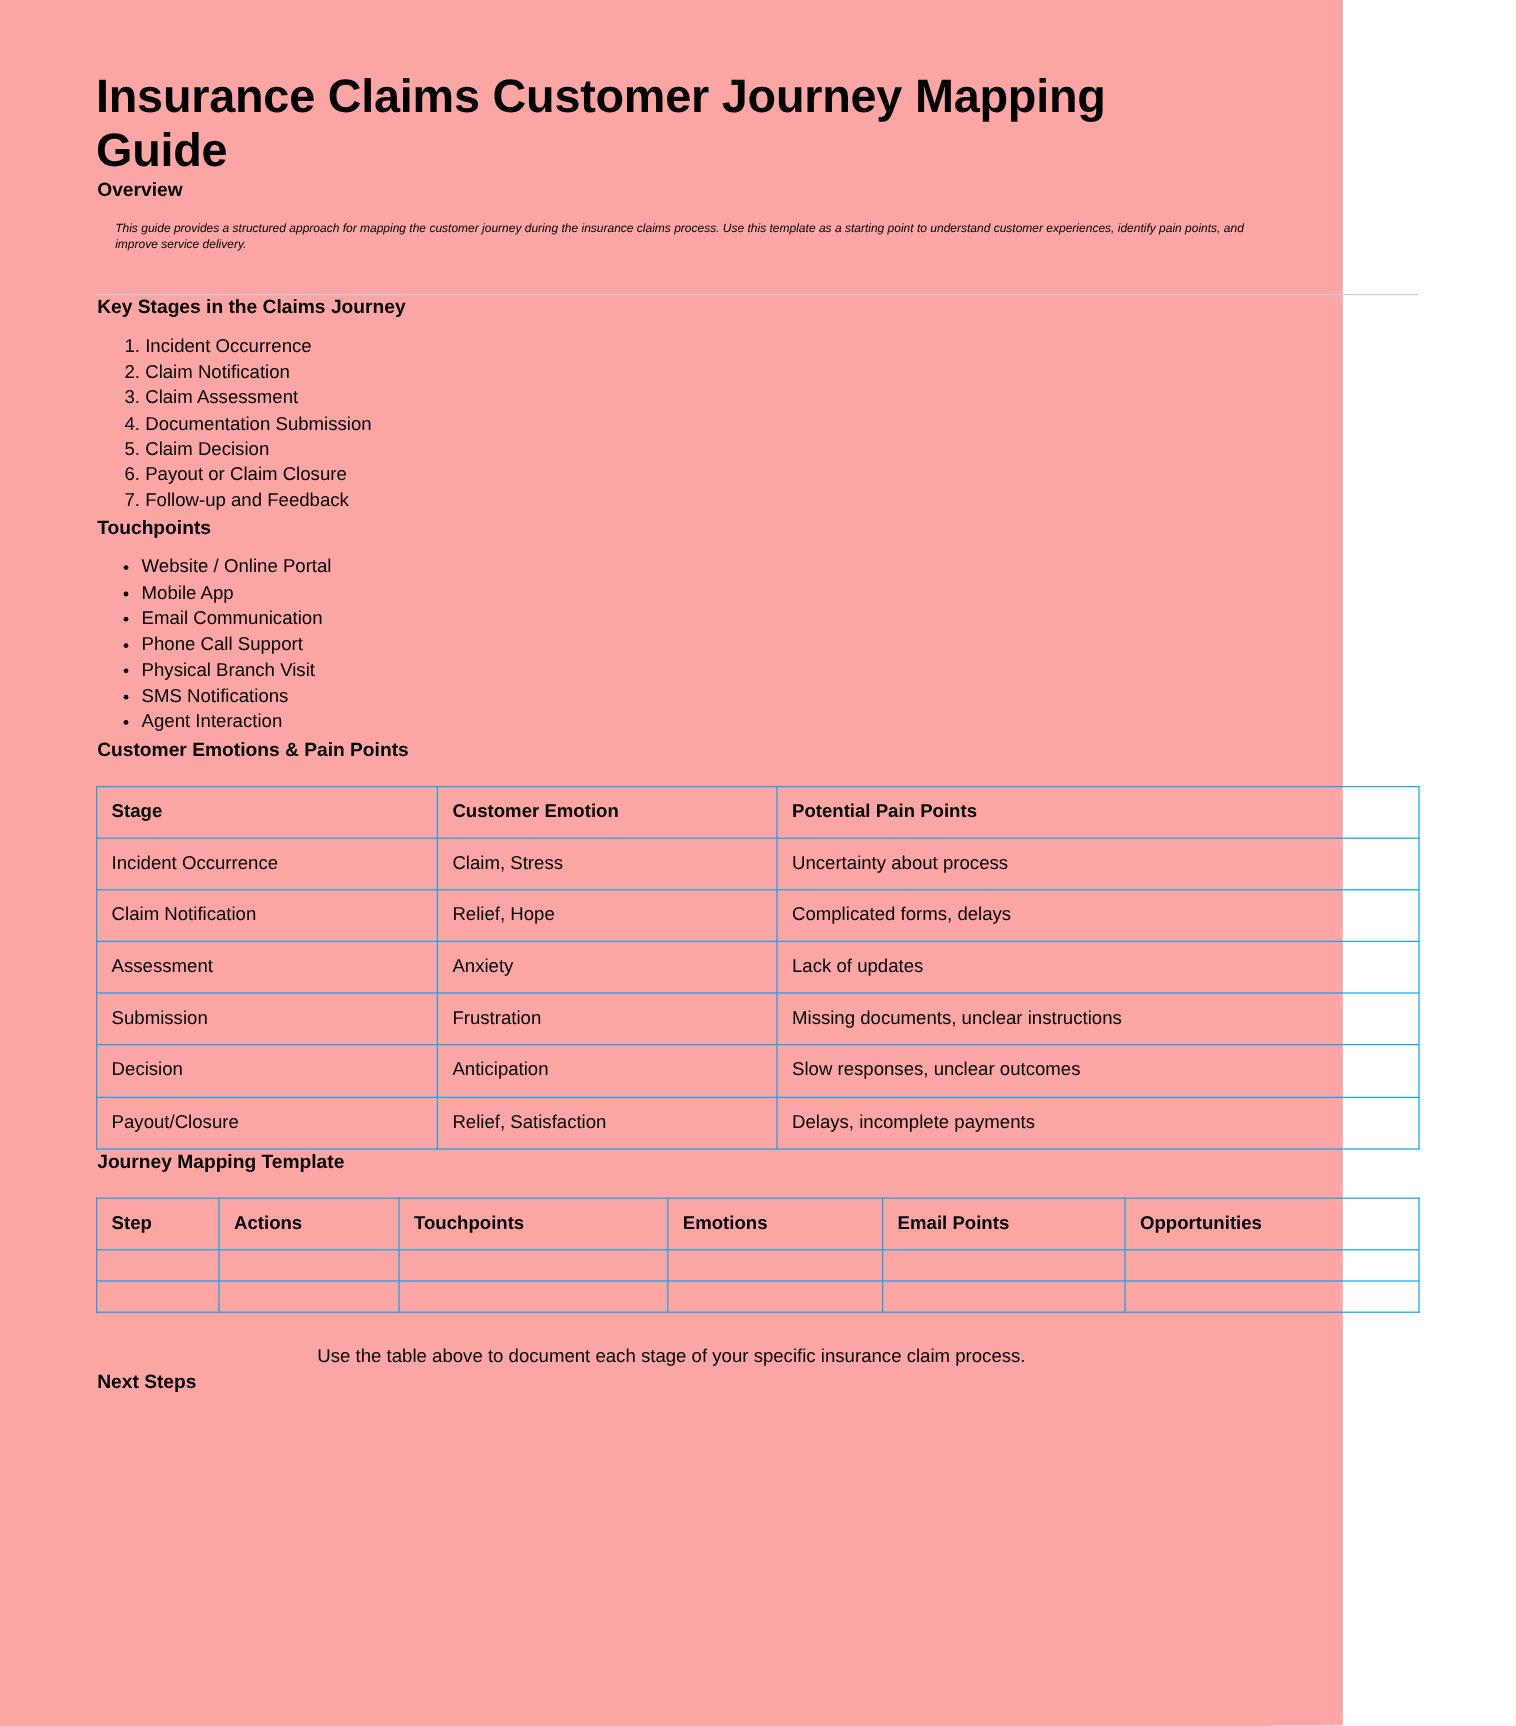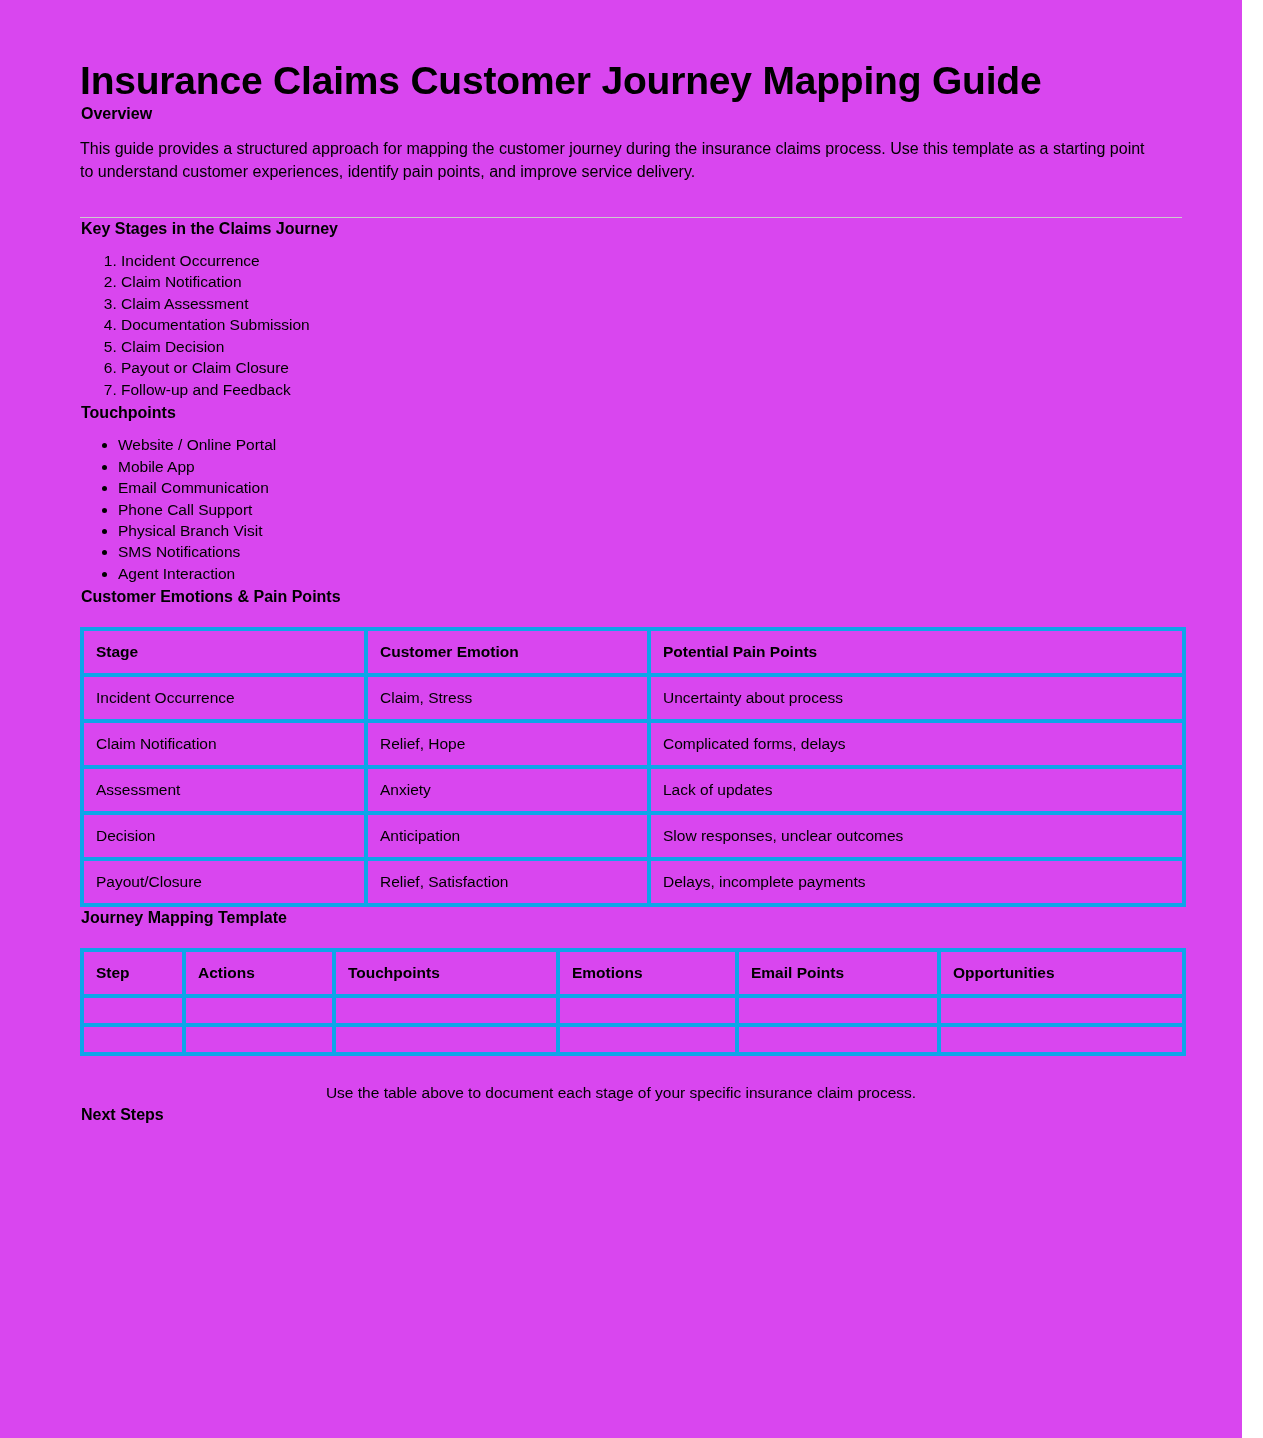--- a/index.html
+++ b/index.html
@@ -6,25 +6,25 @@
     margin: 0;
     padding: 0;
     background: #ffffff;
   }
   body {
     font-family: "Liberation Sans", sans-serif;
     color: #000000;
     -webkit-font-smoothing: antialiased;
   }
   .page {
-    width: 1242px;
+    width: 1119px;
     min-height: 1438px;
     box-sizing: border-box;
     padding: 44px 80px 0 80px;
-    background: #d946ef;
+    background: #fca5a5;
     position: relative;
   }
   h1.doc-title {
     font-size: 39px;
     line-height: 1.16;
     font-weight: bold;
     margin: 14px 0 0 0;
     letter-spacing: -0.2px;
   }
   h2.section-heading {
@@ -34,24 +34,25 @@
     margin: 1px;
   }
   .h2-overview      { margin-top: 46px; }
   .h2-key-stages    { margin-top: 33px; }
   .h2-touchpoints   { margin-top: 36px; }
   .h2-emotions      { margin-top: 44px; }
   .h2-template      { margin-top: 45px; }
   .h2-next-steps    { margin-top: 47px; }
 
   p.body-text {
-    font-size: 16px;
+    font-size: 10px;
     line-height: 1.42;
-    margin: 15px 0 0 0;
+    margin: 15px 0 0 16px;
     max-width: 1105px;
+    font-style: italic;
   }
   p.caption-text {
     font-size: 15.5px;
     line-height: 1.42;
     margin: 26px 0 0 0;
     text-align: center;
   }
   hr.rule {
     border: 0;
     border-top: 1px solid #cccccc;
@@ -72,21 +73,21 @@
 
   table.doc-table {
     border-collapse: collapse;
     margin-top: 20px;
     width: 1102px;
     table-layout: fixed;
     font-size: 15.5px;
   }
   table.doc-table th,
   table.doc-table td {
-    border: 4px solid #0ea5e9;
+    border: 1px solid #0ea5e9;
     text-align: left;
     vertical-align: middle;
     padding: 11px 12px;
     line-height: 1.3;
   }
   table.doc-table th {
     font-weight: bold;
   }
   
   table.emotions-table col.c1 { width: 284px; }
@@ -165,20 +166,25 @@
         <td>Claim Notification</td>
         <td>Relief, Hope</td>
         <td>Complicated forms, delays</td>
       </tr>
       <tr>
         <td>Assessment</td>
         <td>Anxiety</td>
         <td>Lack of updates</td>
       </tr>
       <tr>
+        <td>Submission</td>
+        <td>Frustration</td>
+        <td>Missing documents, unclear instructions</td>
+      </tr>
+      <tr>
         <td>Decision</td>
         <td>Anticipation</td>
         <td>Slow responses, unclear outcomes</td>
       </tr>
       <tr>
         <td>Payout/Closure</td>
         <td>Relief, Satisfaction</td>
         <td>Delays, incomplete payments</td>
       </tr>
     </tbody>

